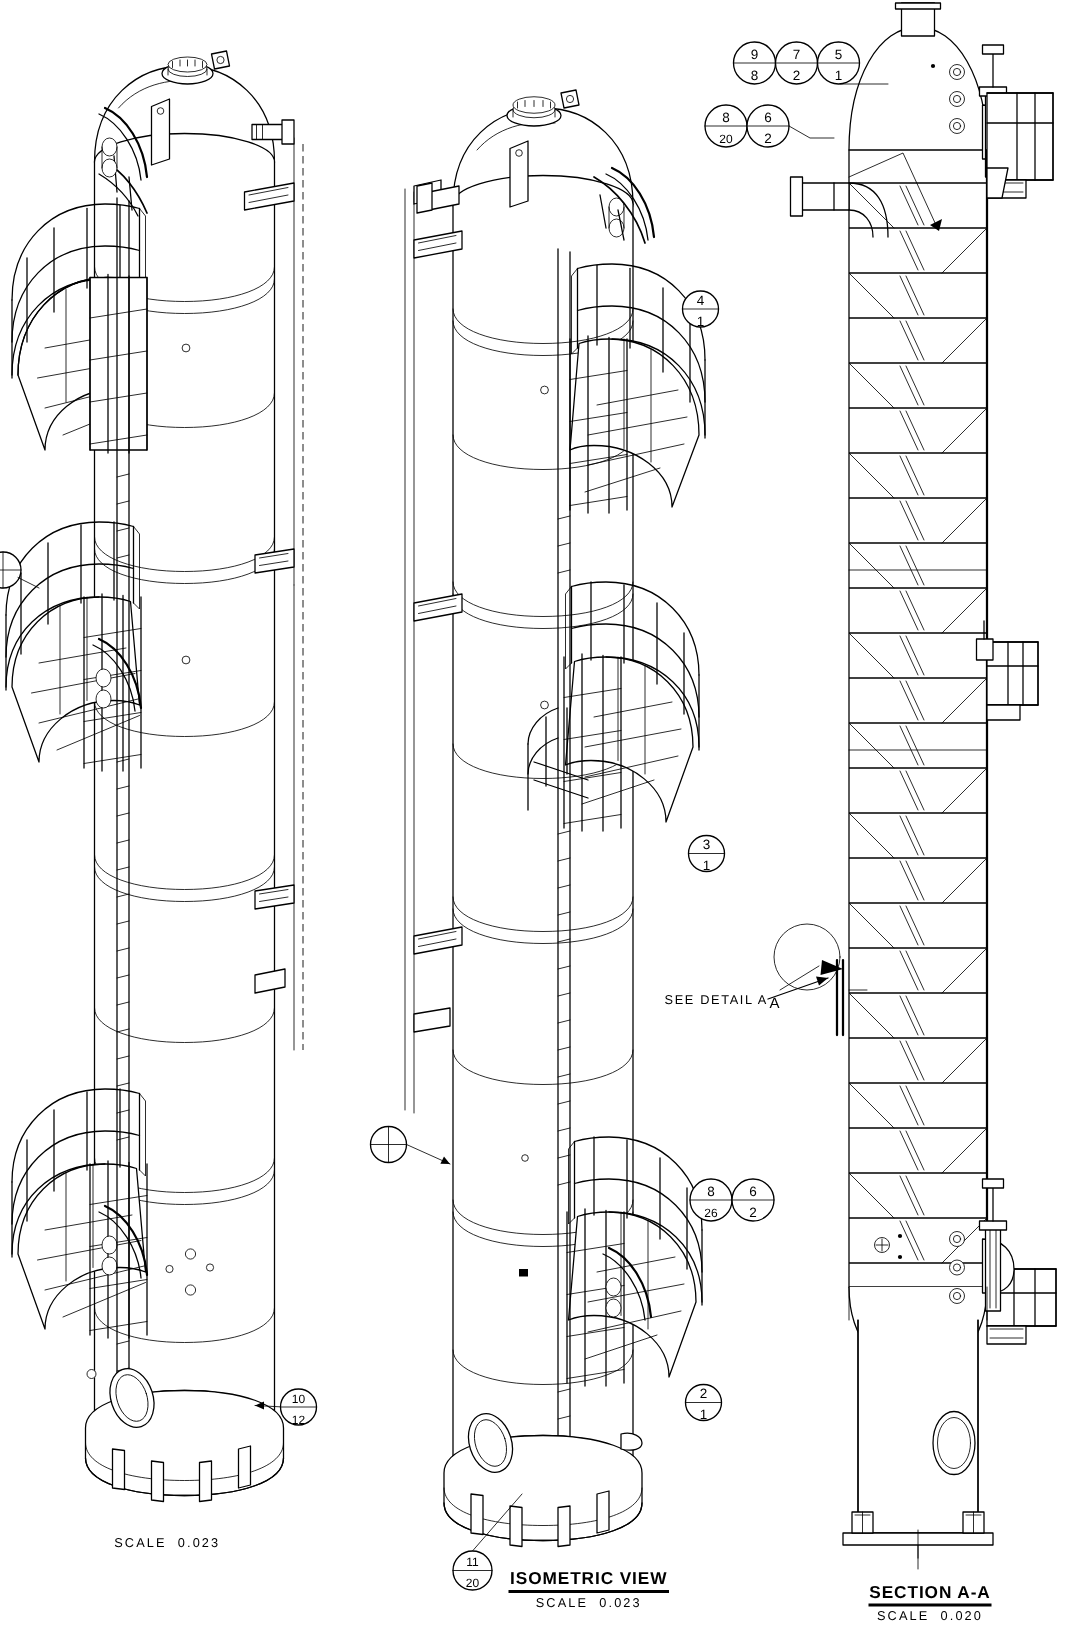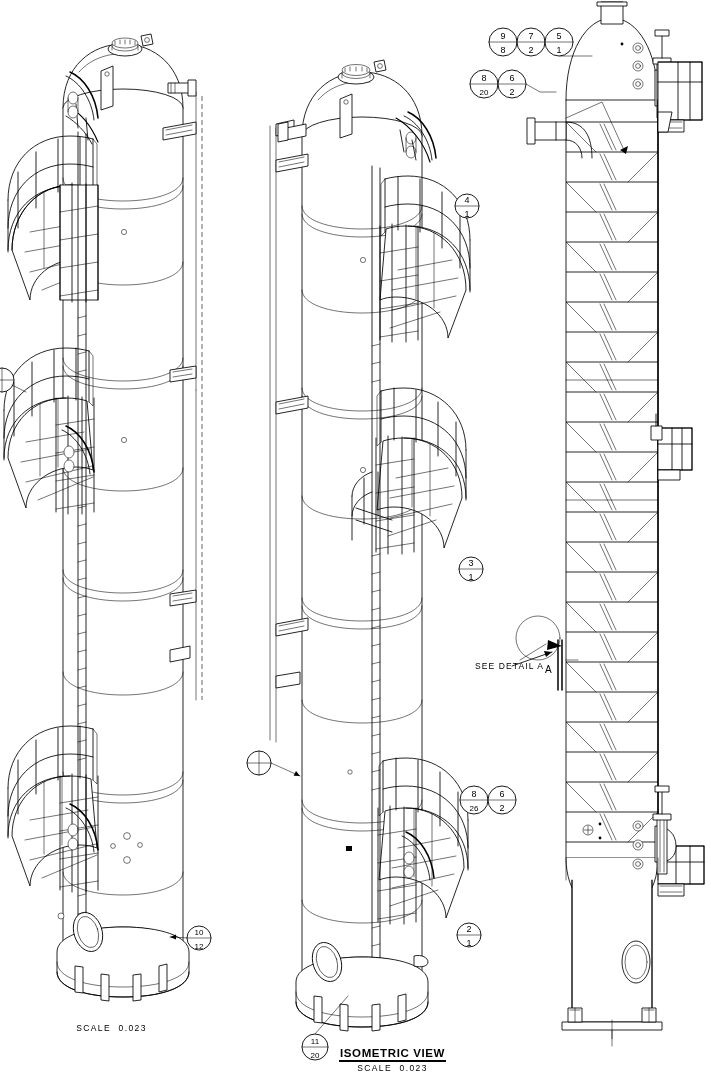--- a/index.html
+++ b/index.html
@@ -47,21 +47,20 @@
     color: #000;
     margin-top: 1px;
     white-space: nowrap;
   }
   .detail-note {
     position: absolute;
     font-size: 8.5px;
     letter-spacing: 1.1px;
     color: #000;
     white-space: nowrap;
-    margin-left: 32px;
   }
 </style>
 </head>
 <body>
 
 <div id="sheet">
 
   <svg id="drawing-svg" viewBox="0 0 711 1086">
     <defs>
       <style>
@@ -839,17 +838,24 @@
   </div>
 
   <div class="view-title-block" style="left:320px; top:1043px; width:145px;">
     <div class="view-title">ISOMETRIC VIEW</div>
     <div class="view-scale">
       <span>SCALE</span>
       &nbsp;<span>0.023</span>
     </div>
   </div>
 
+  <div class="view-title-block" style="left:555px; top:1052px; width:130px;">
+    <div class="view-title">SECTION  A-A</div>
+    <div class="view-scale">
+      <span>SCALE</span>
+      &nbsp;<span>0.020</span>
+    </div>
+  </div>
 
   <div class="detail-note" style="left:443px; top:661px;">SEE DETAIL  A</div>
   <div class="detail-note" style="left:513px; top:664px; font-size:10px;">A</div>
 
 </div>
 
 </body></html>

